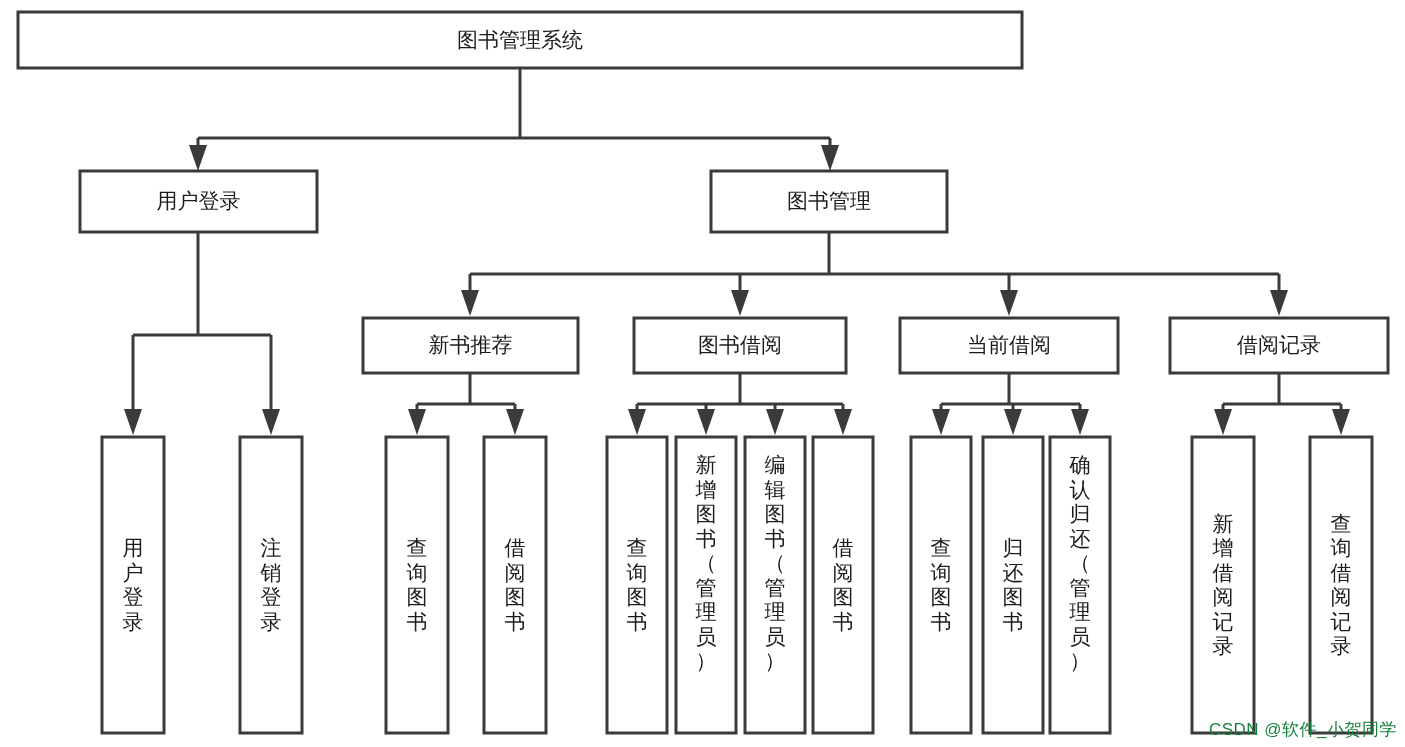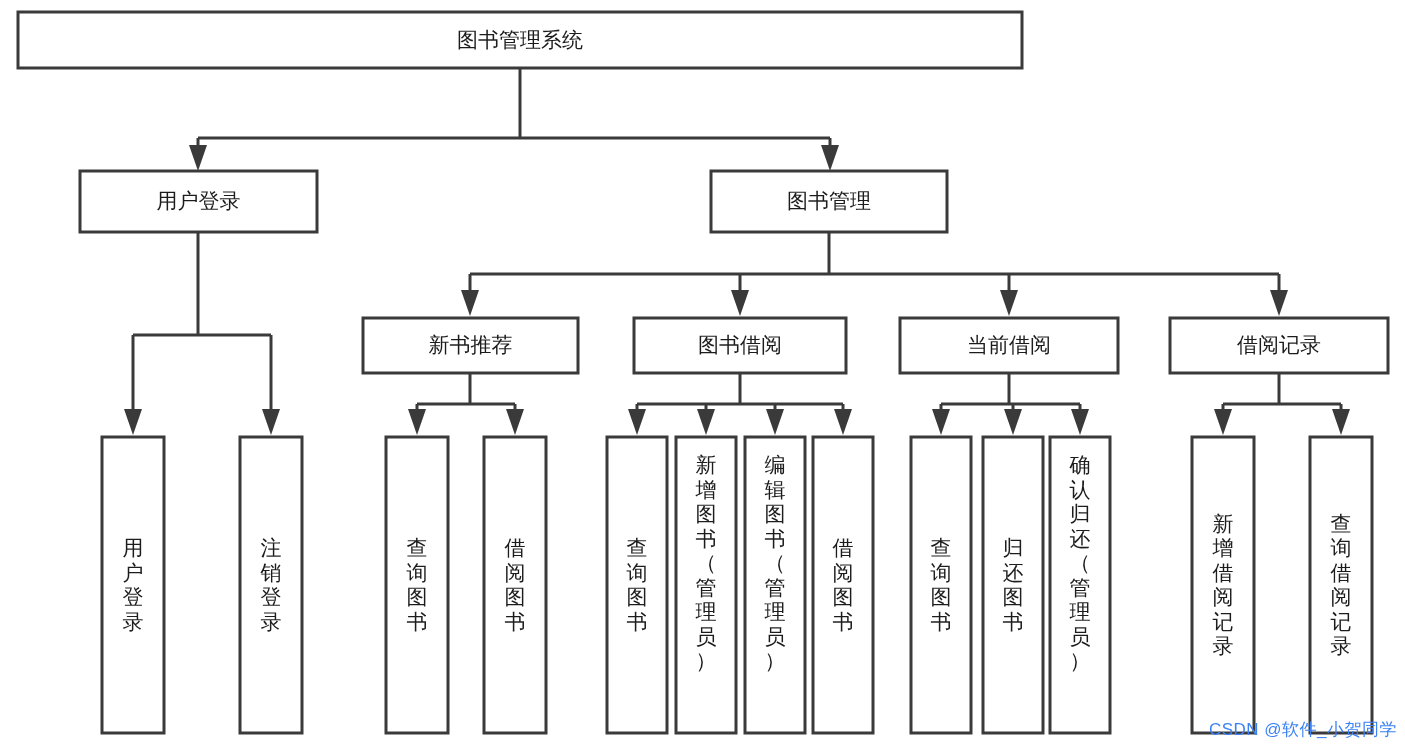--- a/index.html
+++ b/index.html
@@ -53,21 +53,21 @@
     fill: #1c1c1c;
     font-size: 21px;
     text-anchor: middle;
   }
   .watermark {
     position: absolute;
     right: 8px;
     bottom: 6px;
     font-family: "Liberation Sans", "DejaVu Sans", sans-serif;
     font-size: 17px;
-    color: #3b82f6;
+    color: #15803d;
     white-space: nowrap;
     letter-spacing: 0.5px;
     pointer-events: none;
   }
 </style>
 </head>
 <body>
 
 <div id="diagram-root">
   <svg class="flow" viewBox="0 0 1405 747" xmlns="http://www.w3.org/2000/svg">

